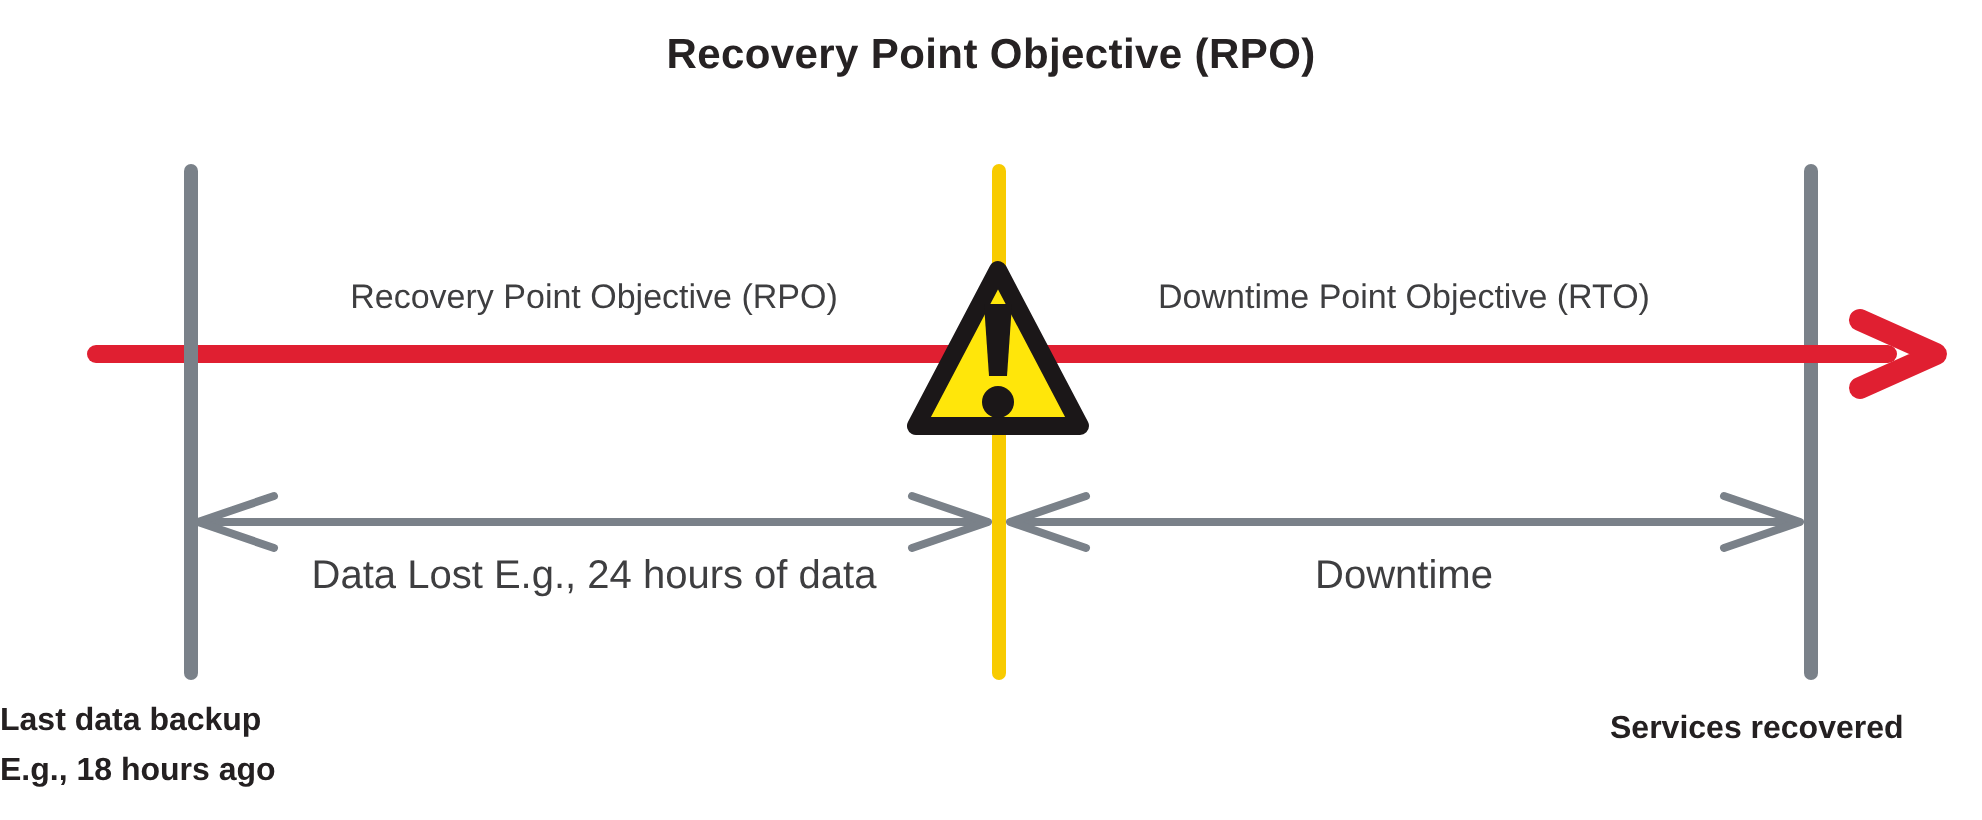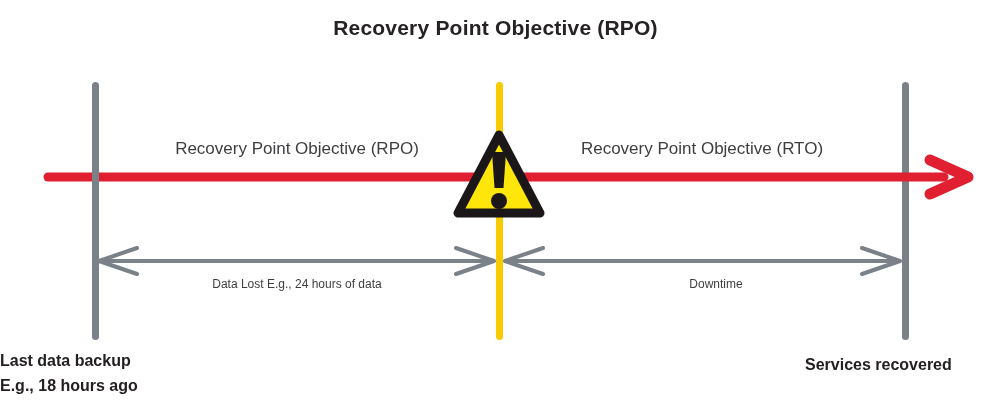--- a/index.html
+++ b/index.html
@@ -60,25 +60,25 @@
     position: absolute;
     left: 0; top: 242px;
     width: 991px; height: 40px;
     z-index: 2;
   }
   .span-label {
     position: absolute;
     top: 277px;
     width: 400px;
     text-align: center;
-    font-size: 12px;
+    font-size: 20px;
     color: #3e3e40;
   }
   .span-label.data-lost { left: 97px; }
-  .span-label.downtime  { left: 516px; }
+  .span-label.downtime  { left: 502px; }
   .milestone-label {
     position: absolute;
     font-size: 16px;
     font-weight: 700;
     color: #242021;
     text-align: left;
     line-height: 25px;
   }
   .milestone-label.backup    { left: 0px;   top: 348px; width: 192px; }
   .milestone-label.event     { left: 402px; top: 352px; width: 200px; }
@@ -94,21 +94,21 @@
   <div class="vline gray left"></div>
   <div class="vline yellow mid"></div>
   <div class="vline gray right"></div>
 
   <svg class="timeline-arrow-svg" viewBox="0 0 991 60" xmlns="http://www.w3.org/2000/svg" aria-hidden="true">
     <path d="M48 30 H 944" stroke="#e01f31" stroke-width="9" stroke-linecap="round" fill="none"></path>
     <path d="M930 13 L968 30 L930 47" stroke="#e01f31" stroke-width="11" stroke-linecap="round" stroke-linejoin="round" fill="none"></path>
   </svg>
 
   <div class="phase-label rpo">Recovery Point Objective (RPO)</div>
-  <div class="phase-label rto">Recovery Point Objective (RTO)</div>
+  <div class="phase-label rto">Downtime Point Objective (RTO)</div>
 
   <svg class="warning-svg" viewBox="0 0 112 100" xmlns="http://www.w3.org/2000/svg" aria-hidden="true">
     <path d="M55 13 L14 91 L96 91 Z" fill="#ffe60a" stroke="#1b1718" stroke-width="9" stroke-linejoin="round"></path>
     <path d="M48 30 L62 30 L59.5 66 L50.5 66 Z" fill="#1b1718"></path>
     <circle cx="55" cy="79" r="8" fill="#1b1718"></circle>
   </svg>
 
   <svg class="span-arrows-svg" viewBox="0 0 991 40" xmlns="http://www.w3.org/2000/svg" aria-hidden="true">
     <g stroke="#7a8189" stroke-width="4" stroke-linecap="round" stroke-linejoin="round" fill="none">
 

